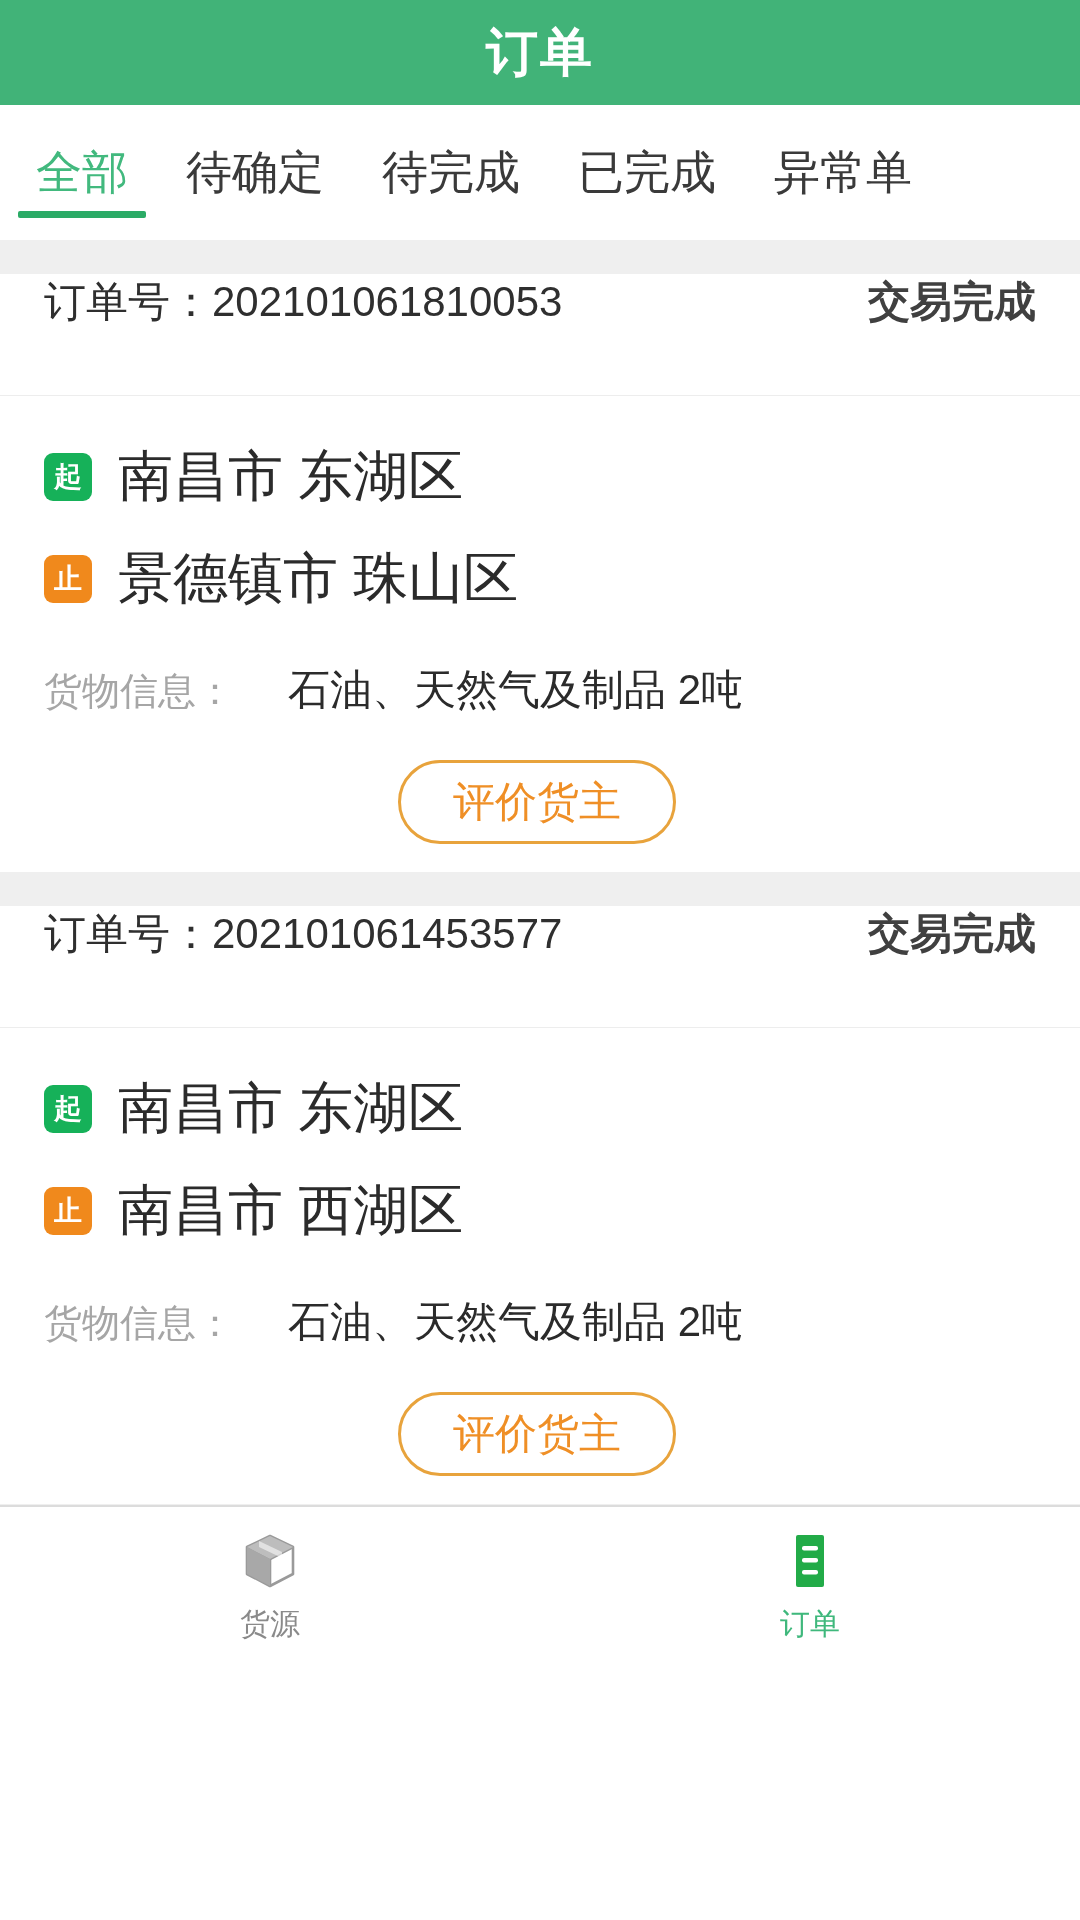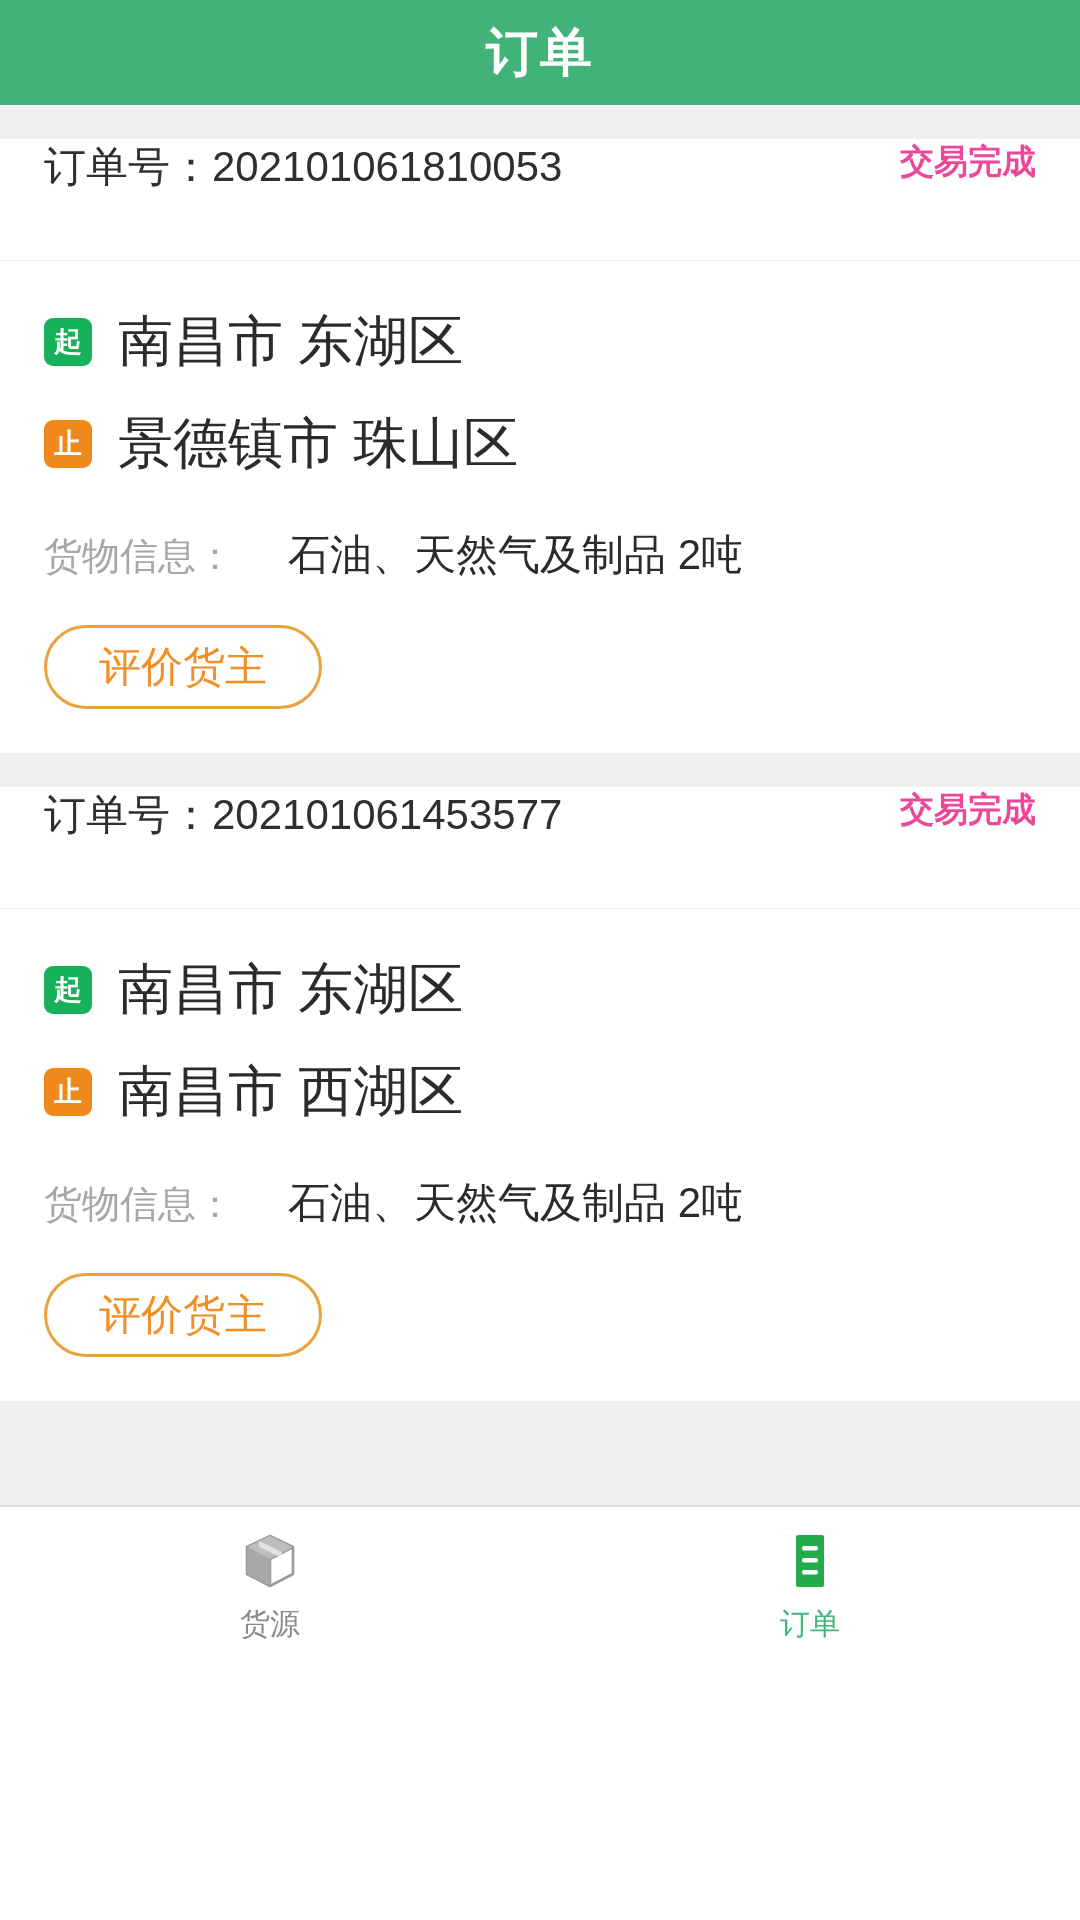--- a/index.html
+++ b/index.html
@@ -43,39 +43,39 @@
   .list { flex:1 1 auto; background:#efefef; overflow:hidden; }
   .gap { height:34px; background:#efefef; }
 
   .card { background:#ffffff; }
 
   .order-head {
     height:122px; display:flex; 
     padding:0 44px 0 44px; border-bottom:1px solid #ededed;
   }
   .order-no { font-size:42px; color:#2f2f2f; flex:1 1 auto; white-space:nowrap; }
-  .order-status { font-size:34px; color:#ec4899; font-weight:bold; white-space:nowrap; }
+  .order-status { font-size:42px; color:#404040; font-weight:bold; white-space:nowrap; }
 
   .route { padding:44px 44px 0 44px; }
   .route-row { display:flex; align-items:center; margin-bottom:28px; }
   .badge {
     width:48px; height:48px; border-radius:9px;
     display:flex; align-items:center; justify-content:center;
     color:#ffffff; font-size:28px; font-weight:bold;
     flex:0 0 48px; margin-right:26px; line-height:1;
   }
   .badge.start { background:#16b159; }
   .badge.end   { background:#f0891c; }
   .route-text { font-size:55px; color:#2b2b2b; white-space:nowrap; }
 
   .cargo { display:flex; align-items:baseline; padding:18px 44px 0 44px;gap:28px; }
   .cargo-label { font-size:38px; color:#a6a6a6; white-space:nowrap; }
   .cargo-value { font-size:42px; color:#2b2b2b; margin-left:26px; white-space:nowrap; }
 
-  .actions { display:flex; justify-content:flex-start; padding:42px 50px 44px 44px; }
+  .actions { display:flex; justify-content:center; padding:42px 50px 28px 44px; }
   .btn-outline {
     border:3px solid #e8a33c; color:#ef8f26;
     font-size:42px; border-radius:48px;
     padding:18px 52px; background:#ffffff;
     white-space:nowrap; line-height:1;
   }
 
   
   .bottomnav {
     flex:0 0 160px; height:160px; background:#ffffff;
@@ -92,20 +92,42 @@
 </style>
 </head>
 <body>
 
 <div class="screen">
 
   <div class="header">
     <div class="header-title">订单</div>
   </div>
 
+  <div class="tabbar">
+    <div class="tab active">
+      <span>全部</span>
+      <span class="tab-underline"></span>
+    </div>
+    <div class="tab spaced">
+      <span>待确定</span>
+
+    </div>
+    <div class="tab spaced">
+      <span>待完成</span>
+
+    </div>
+    <div class="tab spaced">
+      <span>已完成</span>
+
+    </div>
+    <div class="tab spaced">
+      <span>异常单</span>
+
+    </div>
+  </div>
 
   <div class="list">
 
     <div class="gap"></div>
 
     <div class="card">
       <div class="order-head">
         <div class="order-no">
           <span>订单号：</span><span>202101061810053</span>
         </div>

